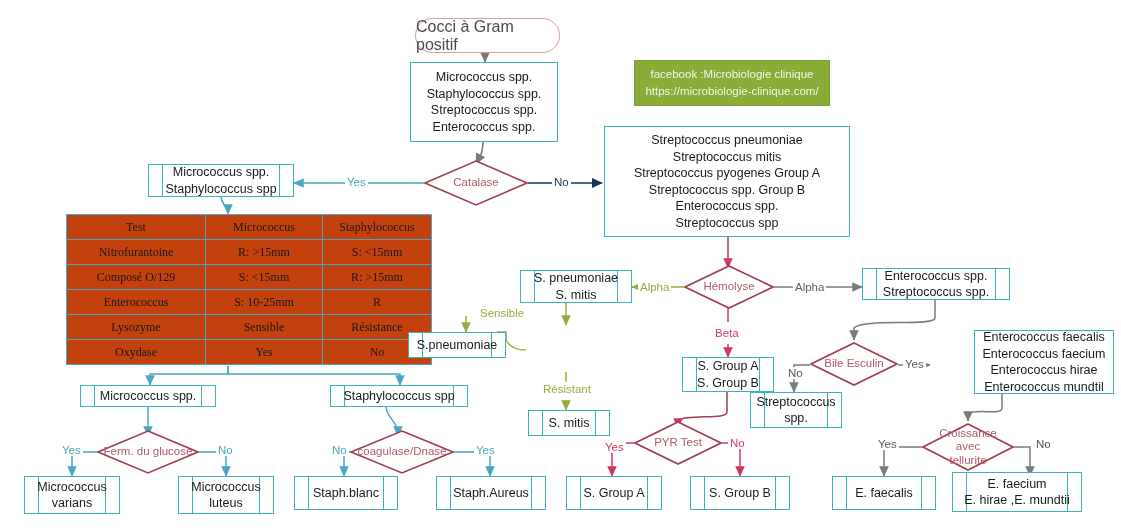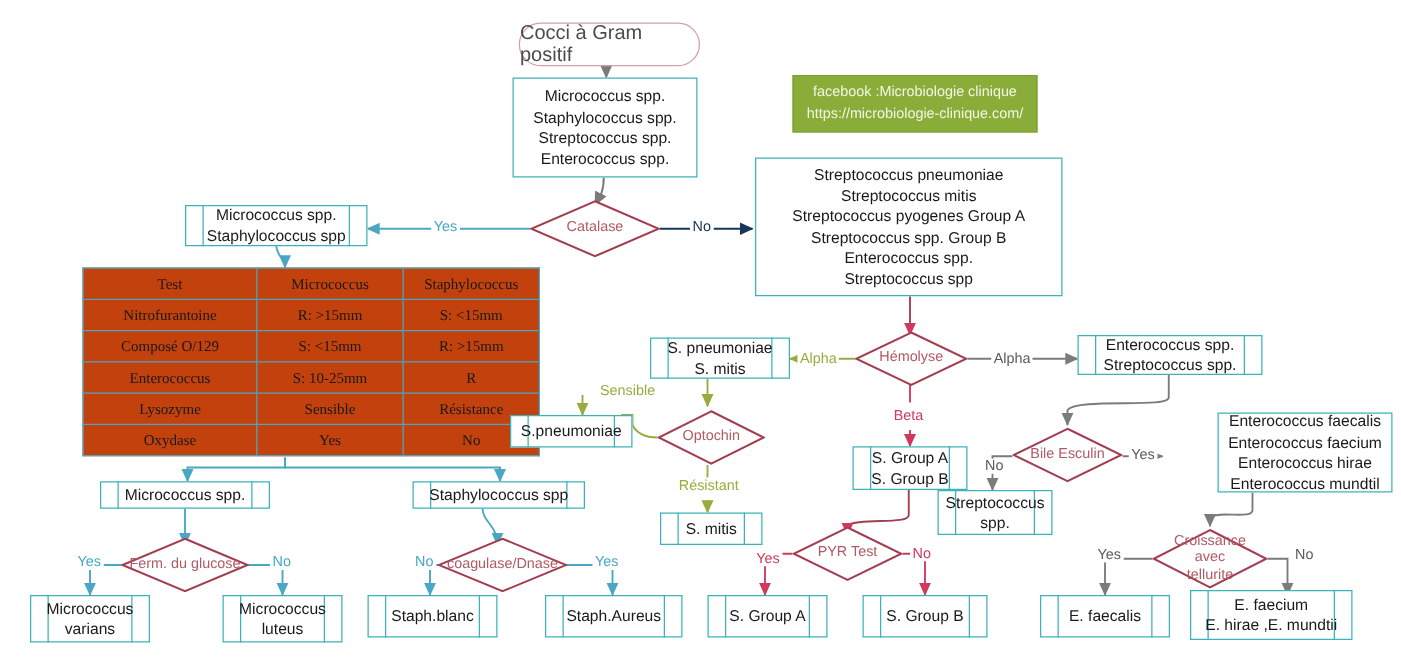--- a/index.html
+++ b/index.html
@@ -293,26 +293,20 @@
     <span class="dlabel">Hémolyse</span>
   </div>
   <div class="elabel lab-olive" style="left:638px;top:281px;">Alpha</div>
   <div class="elabel lab-gray" style="left:793px;top:281px;">Alpha</div>
   <div class="elabel lab-crim" style="left:713px;top:327px;">Beta</div>
 
   <div class="box ruled" style="left:520px;top:270px;width:112px;height:33px;">
     <span class="ml">S. pneumoniae<br>S. mitis</span>
   </div>
 
-  <div class="diamond" style="left:526px;top:328px;width:86px;height:44px;">
-    <svg class="dshape" viewBox="0 0 86 44" preserveAspectRatio="none">
-      <polygon points="43,1 85,22 43,43 1,22" fill="#fff" stroke="#a33d50" stroke-width="1.6"></polygon>
-    </svg>
-    <span class="dlabel">Optochin</span>
-  </div>
   <div class="elabel lab-olive" style="left:478px;top:307px;">Sensible</div>
   <div class="elabel lab-olive" style="left:541px;top:383px;">Résistant</div>
 
   <div class="box ruled" style="left:408px;top:332px;width:98px;height:26px;">
     <span>S.pneumoniae</span>
   </div>
   <div class="box ruled" style="left:528px;top:410px;width:82px;height:26px;">
     <span>S. mitis</span>
   </div>
 

